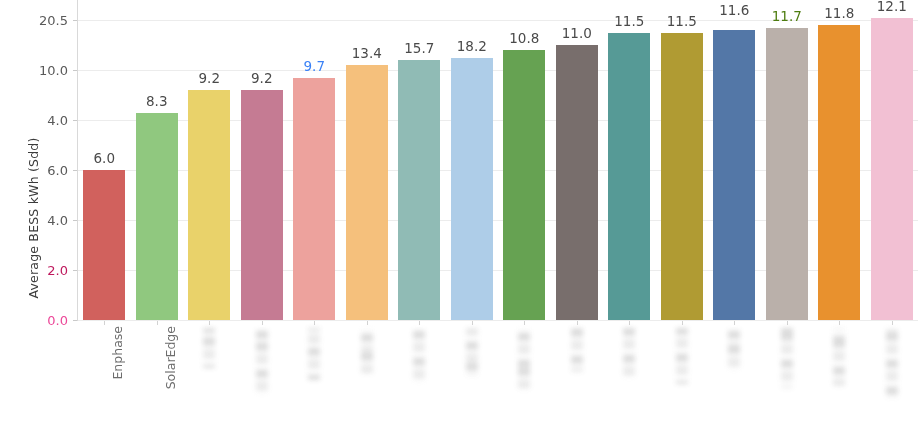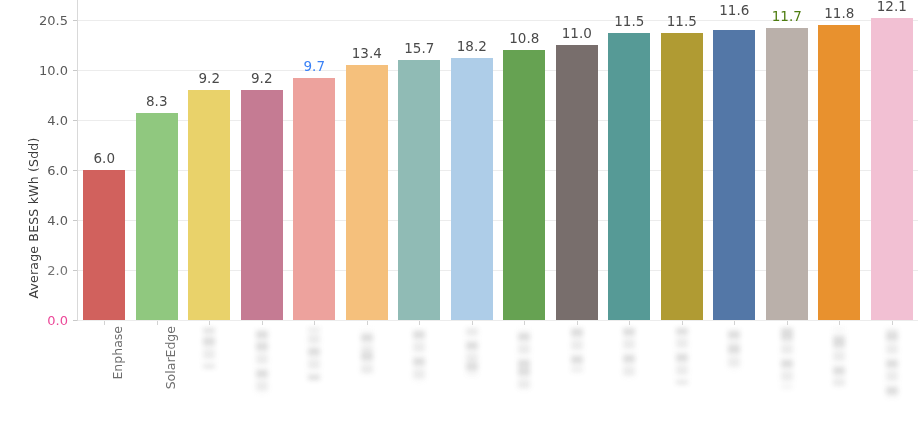--- a/index.html
+++ b/index.html
@@ -146,21 +146,21 @@
       <div class="gridline" style="top: 220px; background: rgb(236, 236, 236);"></div>
       <div class="gridline" style="top: 170px; background: rgb(236, 236, 236);"></div>
       <div class="gridline" style="top: 120px; background: rgb(236, 236, 236);"></div>
       <div class="gridline" style="top: 70px; background: rgb(236, 236, 236);"></div>
       <div class="gridline" style="top: 20px; background: rgb(236, 236, 236);"></div>
     </div>
 
 <div class="ytick-mark" style="top: 320px;"></div>
     <div class="ytick-label" style="top: 320px; left: 26px; right: auto; width: 42px; color: #ec4899;">0.0</div>
     <div class="ytick-mark" style="top: 270px;"></div>
-    <div class="ytick-label" style="top: 270px; left: 26px; right: auto; width: 42px; color: #737373;">2.0</div>
+    <div class="ytick-label" style="top: 270px; left: 26px; right: auto; width: 42px; color: #be185d;">2.0</div>
     <div class="ytick-mark" style="top: 220px;"></div>
     <div class="ytick-label" style="top: 220px; left: 26px; right: auto; width: 42px; color: rgb(89, 89, 89);">4.0</div>
     <div class="ytick-mark" style="top: 170px;"></div>
     <div class="ytick-label" style="top: 170px; left: 26px; right: auto; width: 42px; color: rgb(89, 89, 89);">6.0</div>
     <div class="ytick-mark" style="top: 120px;"></div>
     <div class="ytick-label" style="top: 120px; left: 26px; right: auto; width: 42px; color: rgb(89, 89, 89);">4.0</div>
     <div class="ytick-mark" style="top: 70px;"></div>
     <div class="ytick-label" style="top: 70px; left: 26px; right: auto; width: 42px; color: rgb(89, 89, 89);">10.0</div>
     <div class="ytick-mark" style="top: 20px;"></div>
     <div class="ytick-label" style="top: 20px; left: 26px; right: auto; width: 42px; color: rgb(89, 89, 89);">20.5</div>

